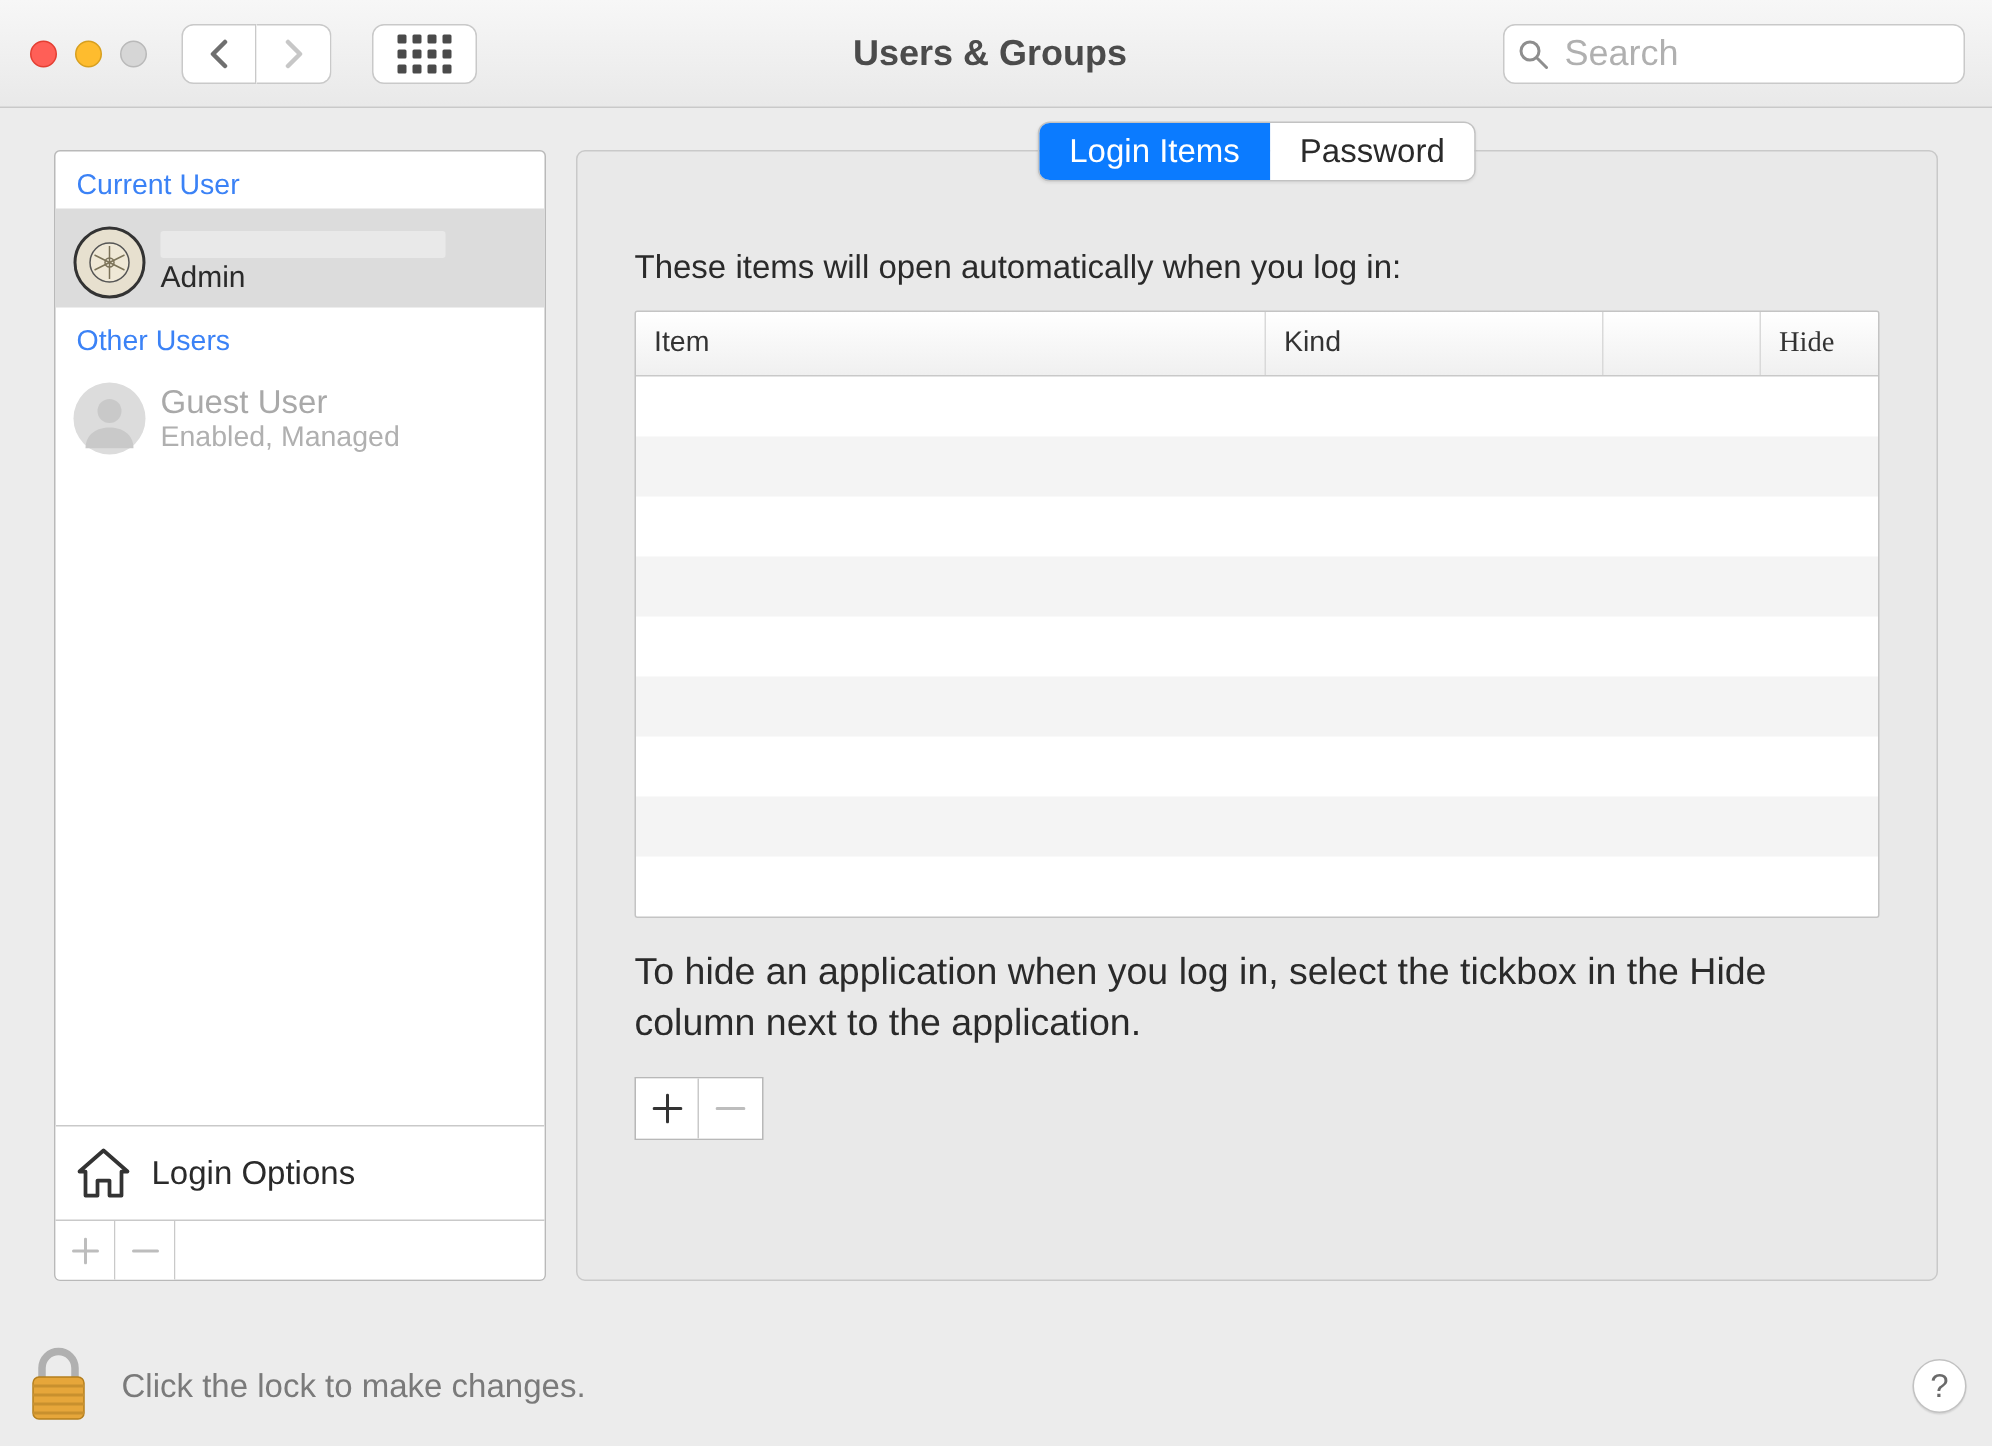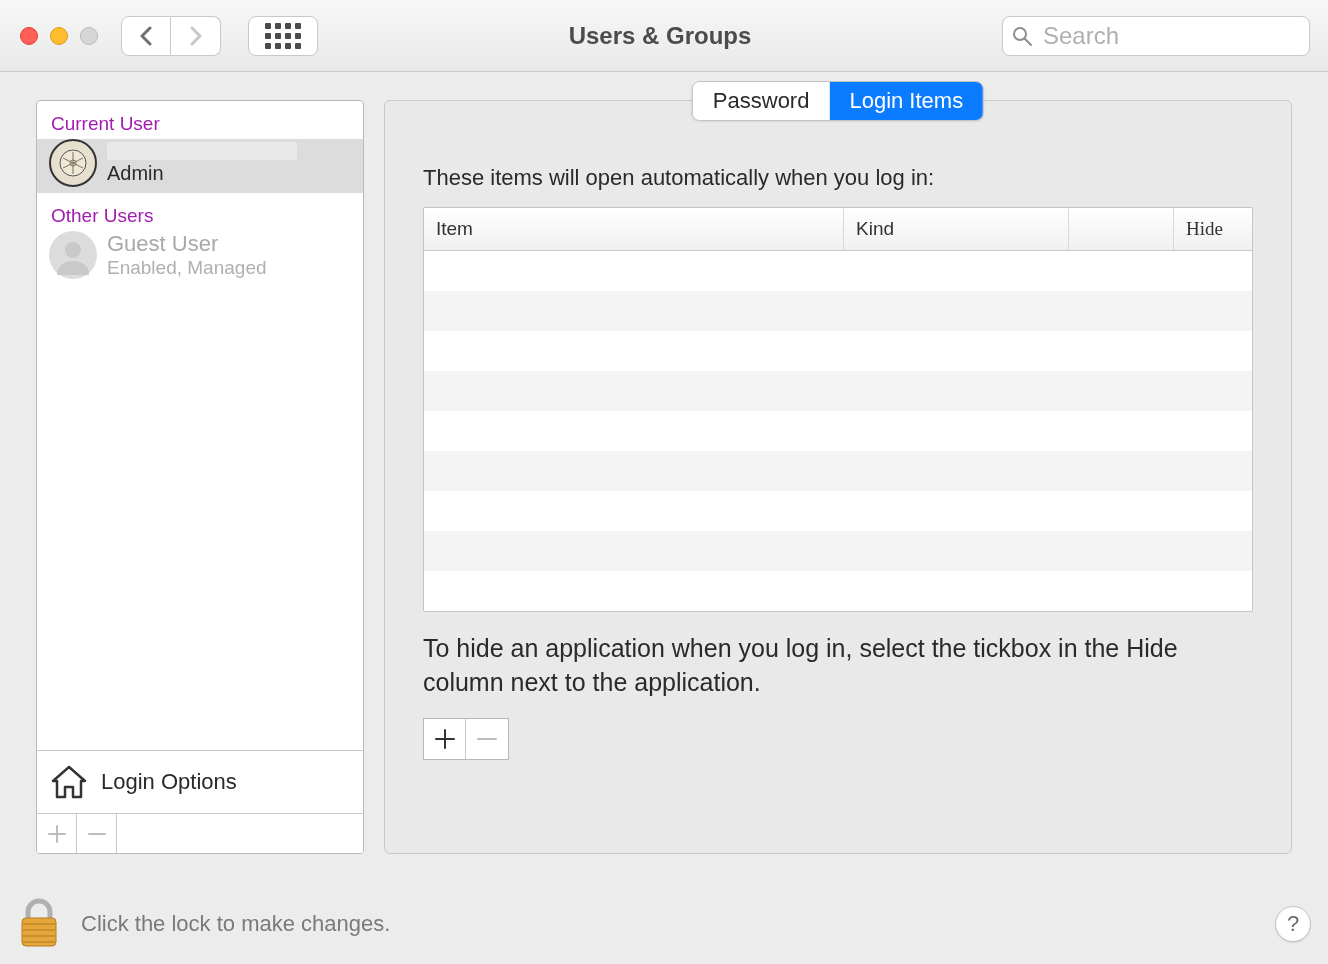--- a/index.html
+++ b/index.html
@@ -51,23 +51,23 @@
     gap:20px;
     height: calc(964px - 72px - 80px);
   }
 
   
   .sidebar {
     width:328px; border:1px solid #b9b9b9; border-radius:4px; background:#fff;
     display:flex; flex-direction:column; overflow:hidden;
   }
   .sidebar-section-header {
-    padding:12px 14px 4px; font-size:19px; color:#a21caf; font-weight:500;
-  }
-  .user-row { display:flex; align-items:center; padding:0 12px 6px 12px; gap:10px; }
+    padding:12px 14px 4px; font-size:19px; color:#3b82f6; font-weight:500;
+  }
+  .user-row { display:flex; align-items:center; padding:12px 12px 6px 12px; gap:10px; }
   .user-row.selected { background:#dcdcdc; }
   .user-row .avatar {
     width:48px; height:48px; border-radius:50%; background:#e7e0cf;
     border:2px solid #333; display:flex; align-items:center; justify-content:center;
     font-size:24px;
   }
   .user-row .avatar.generic { background:#dcdcdc; border:none; color:#fff; }
   .user-row .labels { display:flex; flex-direction:column; line-height:1.15; }
   .user-row .name-hidden { width:190px; height:18px; background:#e9e9e9; border-radius:2px; }
   .user-row .role { font-size:20px; color:#2a2a2a; margin-top:2px; }
@@ -251,22 +251,22 @@
         <svg width="18" height="18" viewBox="0 0 18 18">
             <path d="M1 9h16" stroke="#bdbdbd" stroke-width="2" stroke-linecap="round"></path>
           </svg>
       </div>
       <div class="rest"></div>
     </div>
   </aside>
 
   <section class="main">
     <div class="segmented">
+      <button class="seg active">Login Items</button>
       <button class="seg">Password</button>
-      <button class="seg active">Login Items</button>
     </div>
 
     <div class="intro">These items will open automatically when you log in:</div>
 
     <div class="table">
       <div class="thead">
         <div class="th item">Item</div>
         <div class="th kind">Kind</div>
         <div class="th spacer"></div>
         <div class="th hide">Hide</div>

